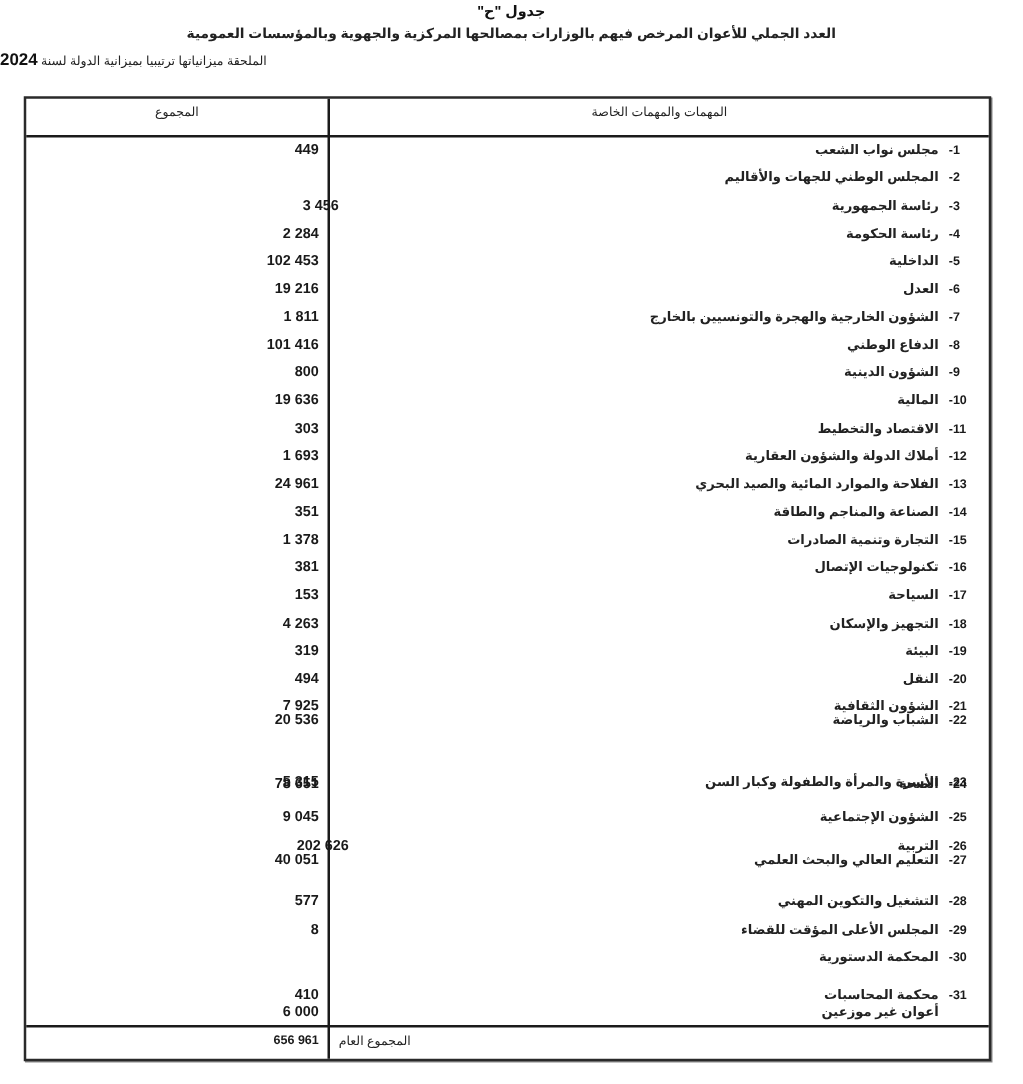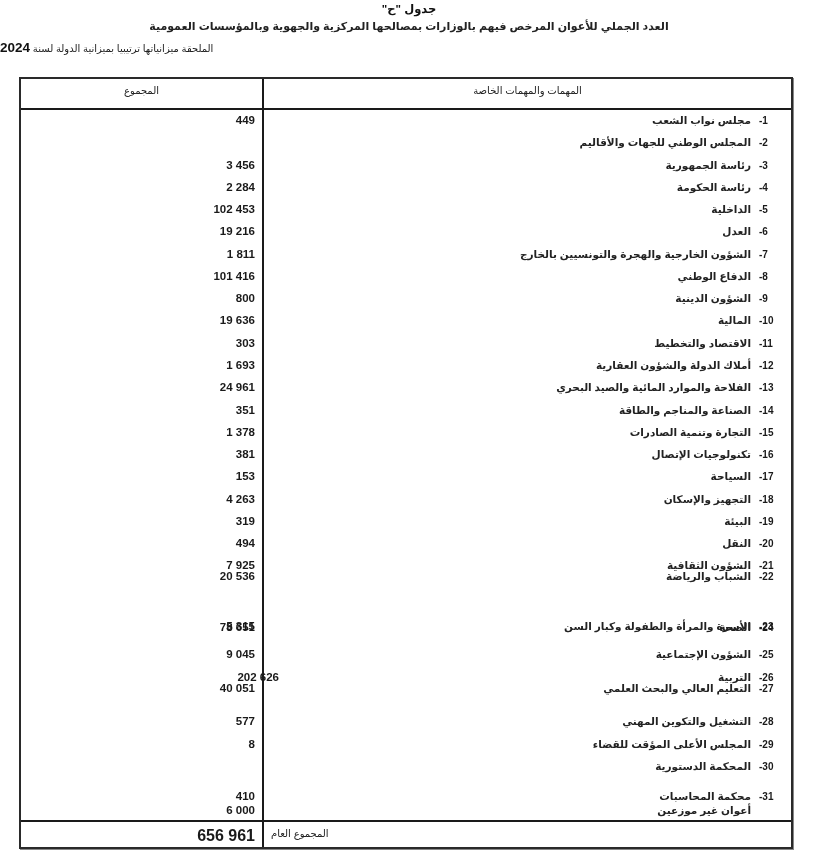--- a/index.html
+++ b/index.html
@@ -33,21 +33,21 @@
     }
     .row .num {
       position: absolute; right: 6px; width: 26px; top: 3px; text-align: left;
       font-size: 10px; font-weight: bold; direction: ltr; color: #1a1a1a;
     }
     .row .label {
       position: absolute; right: 40px; top: 2px; text-align: right; direction: rtl;
       font-size: 10.5px; font-weight: bold; color: #222; white-space: nowrap;
     }
 
-    .total-val { position: absolute; left: 0; width: 234px; top: 748px; text-align: right; font-size: 16px; font-weight: bold; color: #1a1a1a; }
+    .total-val { position: absolute; left: 0; width: 234px; top: 748px; text-align: right; font-size: 10px; font-weight: bold; color: #1a1a1a; }
     .total-label { position: absolute; left: 250px; top: 749px; direction: rtl; font-size: 10px; color: #222; }
   </style>
 </head>
 <body>
 
 <div class="title-block">
   <div class="t1">جدول "ح"</div>
   <div class="t2">العدد الجملي للأعوان المرخص فيهم بالوزارات بمصالحها المركزية والجهوية وبالمؤسسات العمومية</div>
   <div class="t3">
     <span>الملحقة ميزانياتها ترتيبيا بميزانية الدولة لسنة</span>
@@ -67,21 +67,21 @@
       <div class="row" style="top: 0px;">
         <div class="val">449</div>
         <div class="num">-1</div>
         <div class="label">مجلس نواب الشعب</div>
       </div>
       <div class="row" style="top: 22.27px;">
         <div class="val"></div>
         <div class="num">-2</div>
         <div class="label">المجلس الوطني للجهات والأقاليم</div>
       </div>
-      <div class="row" style="top: 44.54px;">
+      <div class="row" style="top: 44.54px; margin-left: 16px;">
         <div class="val">3 456</div>
         <div class="num">-3</div>
         <div class="label">رئاسة الجمهورية</div>
       </div>
       <div class="row" style="top: 66.81px; padding-left: 44px;">
         <div class="val">2 284</div>
         <div class="num">-4</div>
         <div class="label">رئاسة الحكومة</div>
       </div>
       <div class="row" style="top: 89.08px;">

